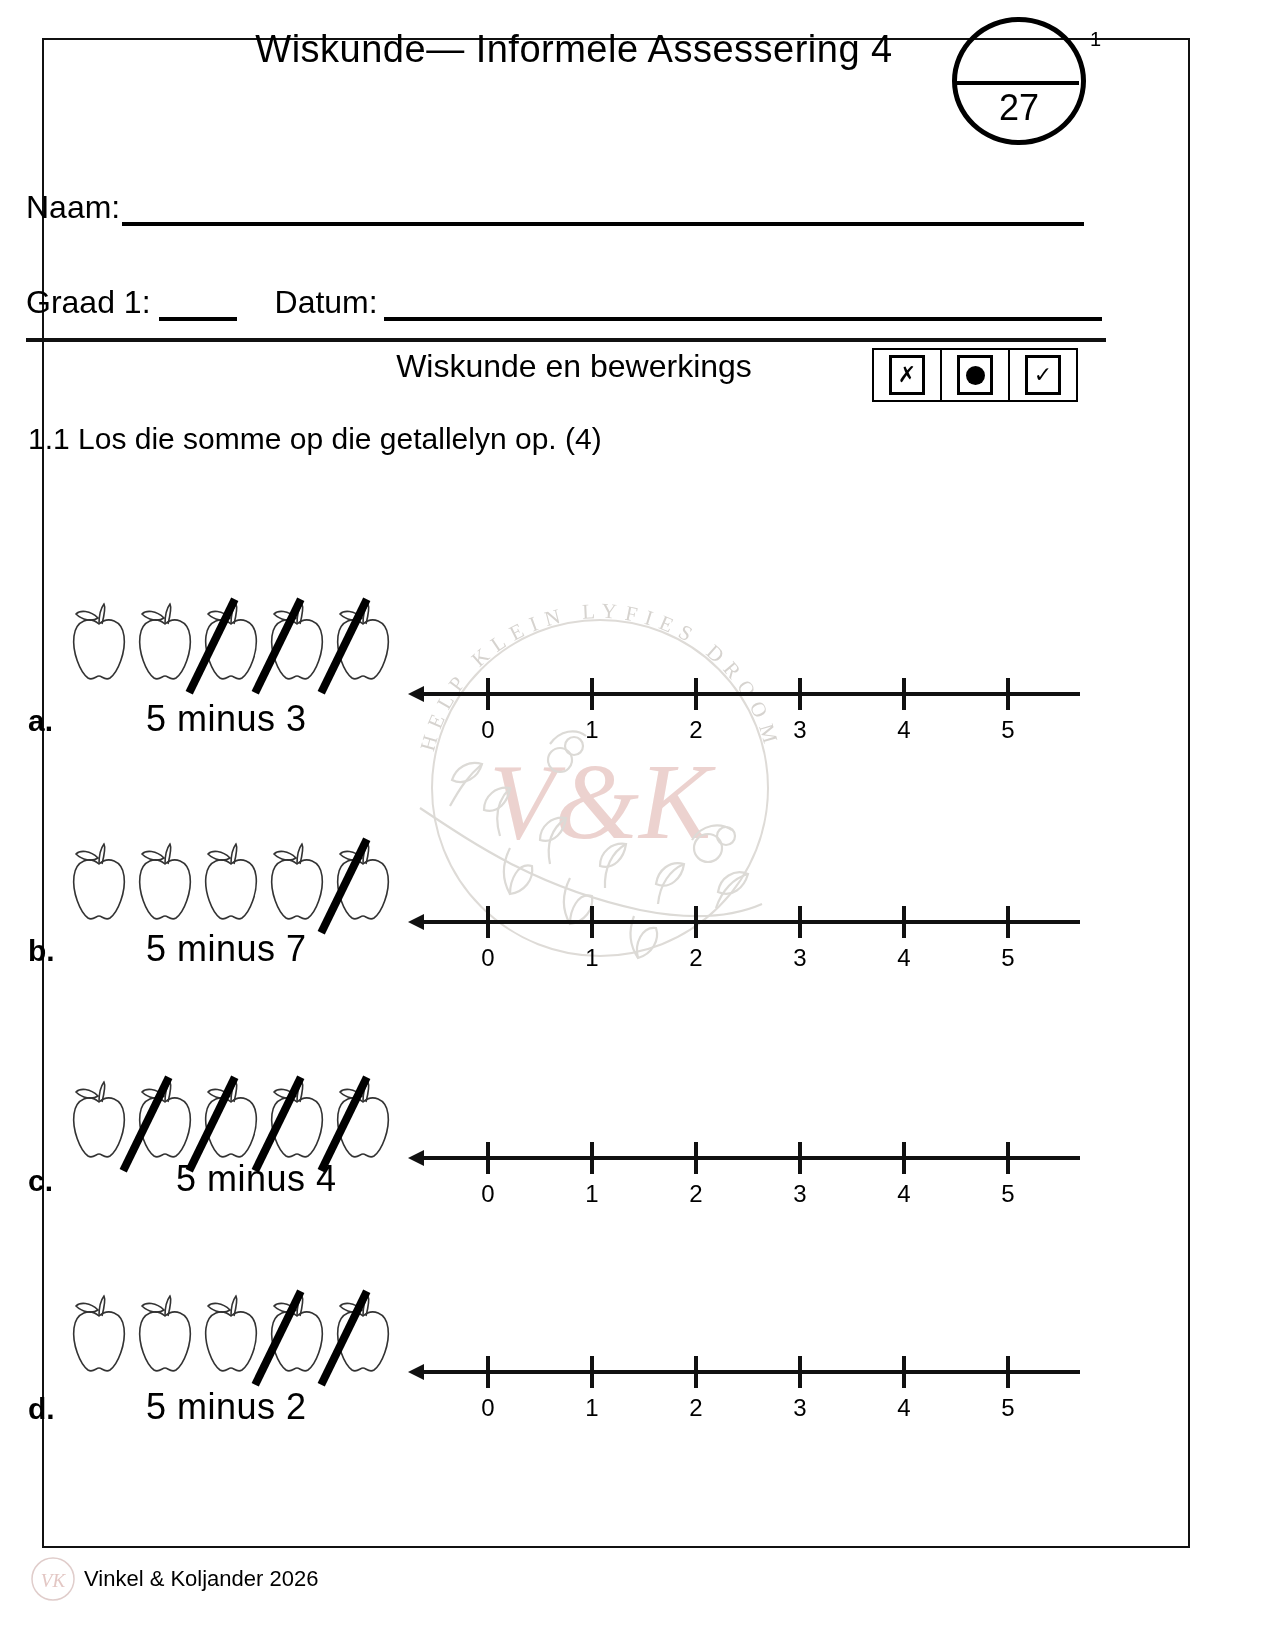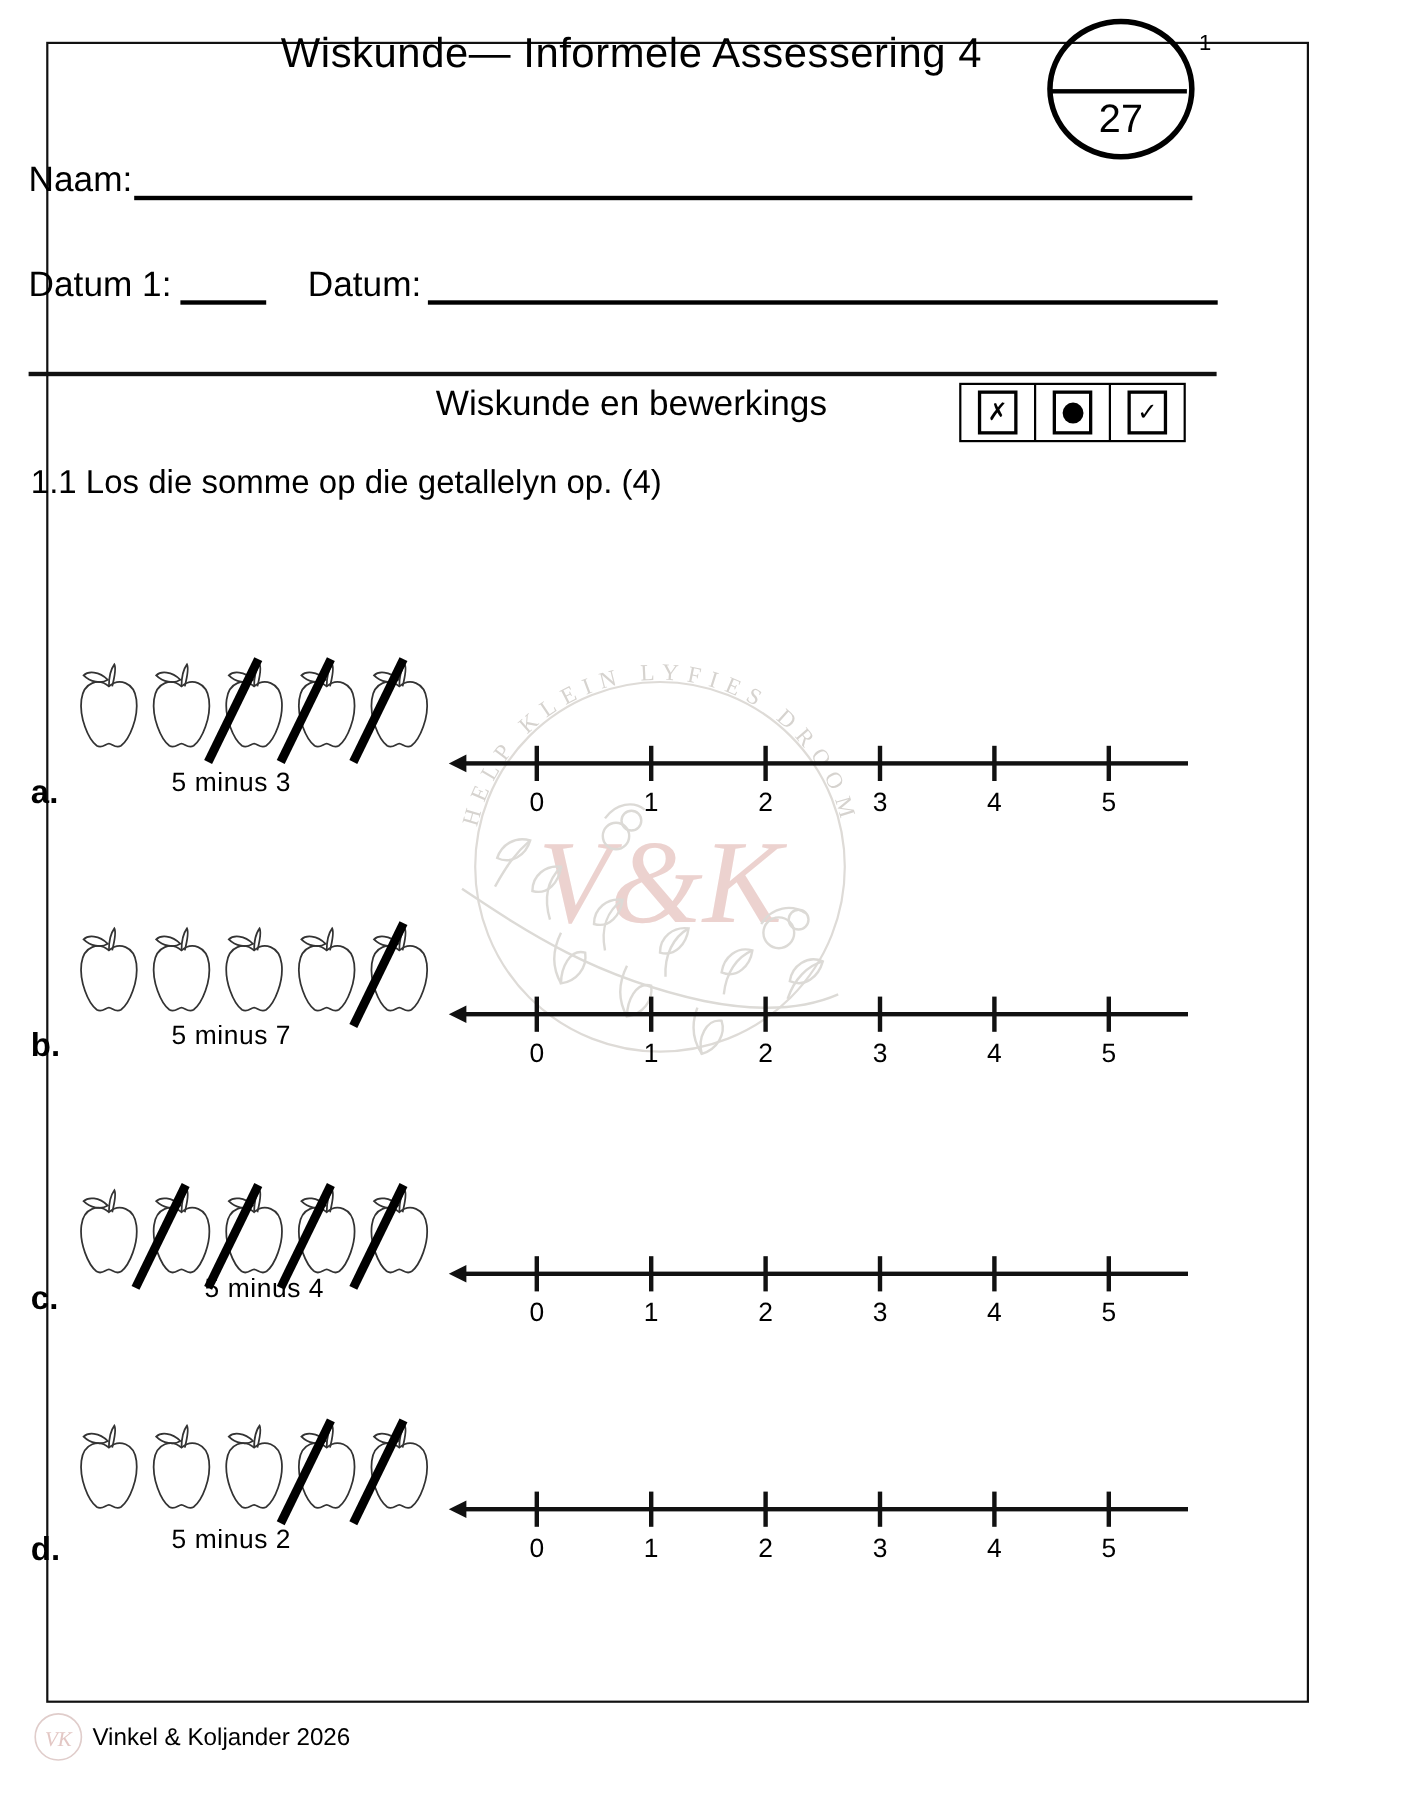--- a/index.html
+++ b/index.html
@@ -59,21 +59,21 @@
   .score-circle .total{
     position:absolute;left:0;top:52%;width:124px;
     text-align:center;font-size:36px;line-height:50px;
   }
   .page-num{
     position:absolute;left:1090px;top:28px;
     font-size:20px;z-index:2;
   }
 
   
-  .field-row{position:absolute;left:26px;z-index:2;white-space:nowrap;}
+  .field-row{position:absolute;left:26px;z-index:2;white-space:nowrap;margin-top:44px;}
   .field-label{font-size:32px;display:inline-block;vertical-align:bottom;}
   .blank{
     display:inline-block;vertical-align:bottom;
     border-bottom:4px solid #000;height:10px;
   }
   #naam-row{top:145px;}
   #naam-blank{width:962px;margin-left:2px;}
   #graad-row{top:240px;}
   #graad-blank{width:78px;margin-left:8px;}
   #datum-label{margin-left:38px;}
@@ -117,22 +117,22 @@
   .apple-cell svg{position:absolute;left:0;top:0;}
   .strike{
     position:absolute;
     left:8px;top:-6px;
     width:8px;height:104px;
     background:#000;
     transform:rotate(26deg);
     transform-origin:50% 50%;
   }
   .op-label{
-    position:absolute;left:156px;
-    font-size:24px;letter-spacing:.5px;
+    position:absolute;left:146px;
+    font-size:36px;letter-spacing:.5px;
   }
   .item-letter{
     position:absolute;left:28px;
     font-size:30px;font-weight:bold;
   }
   .numline{position:absolute;left:420px;width:680px;height:76px;}
   .nl-axis{position:absolute;left:0;top:28px;width:660px;height:4px;background:#111;}
   .nl-arrow{
     position:absolute;left:-12px;top:22px;
     width:0;height:0;
@@ -199,21 +199,21 @@
   <div class="total">27</div>
 </div>
 
 <div class="page-num">1</div>
 
 <div class="field-row" id="naam-row">
   <span class="field-label">Naam:</span><span class="blank" id="naam-blank"></span>
 </div>
 
 <div class="field-row" id="graad-row">
-  <span class="field-label">Datum 1:</span><span class="blank" id="graad-blank"></span><span class="field-label" id="datum-label">Datum:</span><span class="blank" id="datum-blank"></span>
+  <span class="field-label">Graad 1:</span><span class="blank" id="graad-blank"></span><span class="field-label" id="datum-label">Datum:</span><span class="blank" id="datum-blank"></span>
 </div>
 
 <div class="rule"></div>
 
 <div class="section-heading">Wiskunde en bewerkings</div>
 
 <div class="rating-boxes">
   <div class="cell">
     <div class="mark-box">✗</div>
   </div>

